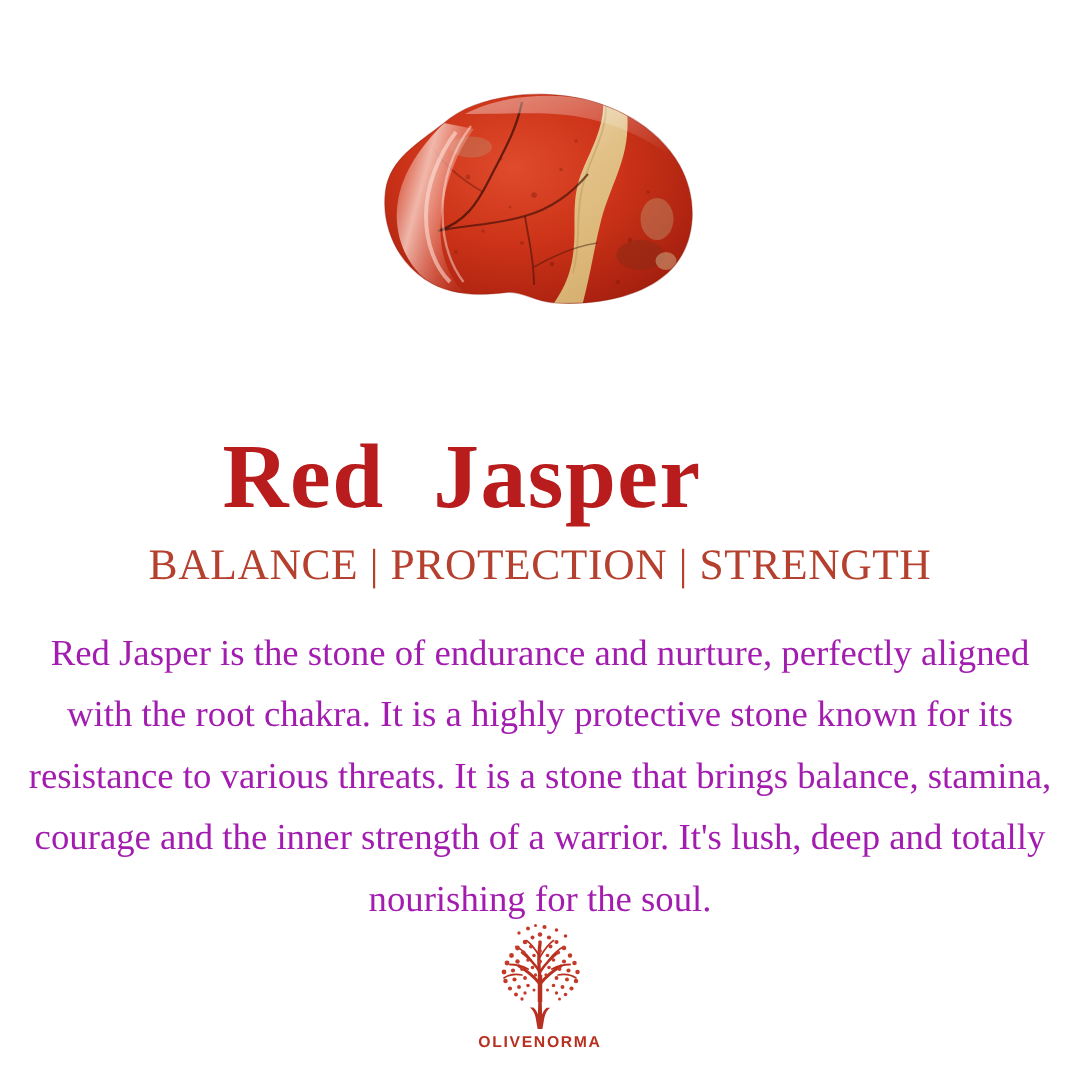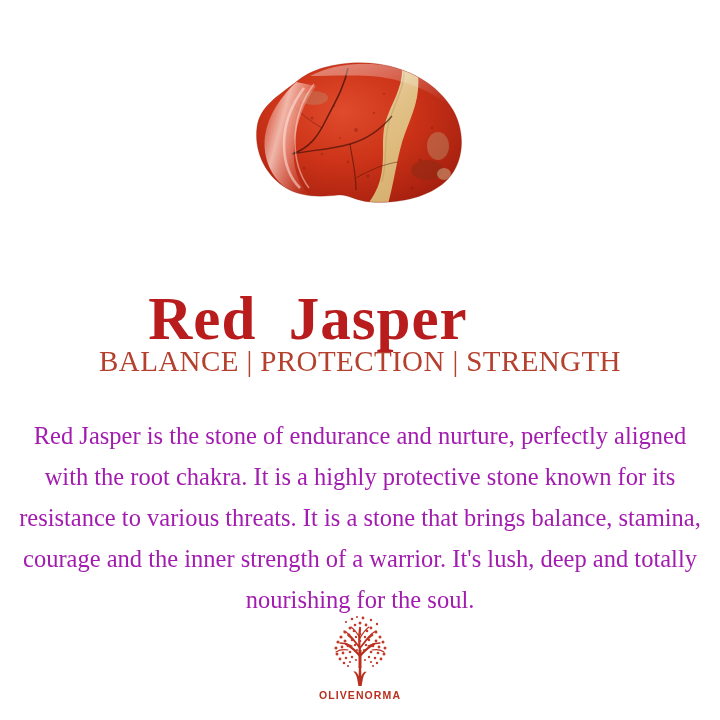--- a/index.html
+++ b/index.html
@@ -51,21 +51,21 @@
     letter-spacing: 1px;
     color: #b91c1c;
     white-space: pre;
     margin-top: 24px;
   }
 
   
   .subtitle {
     position: absolute;
     left: 0;
-    top: 344px;
+    top: 360px;
     width: 720px;
     text-align: center;
     font-family: "Liberation Serif", "DejaVu Serif", serif;
     font-weight: normal;
     font-size: 29px;
     line-height: 34px;
     letter-spacing: 0.4px;
     color: #b5402e;
   }
 

